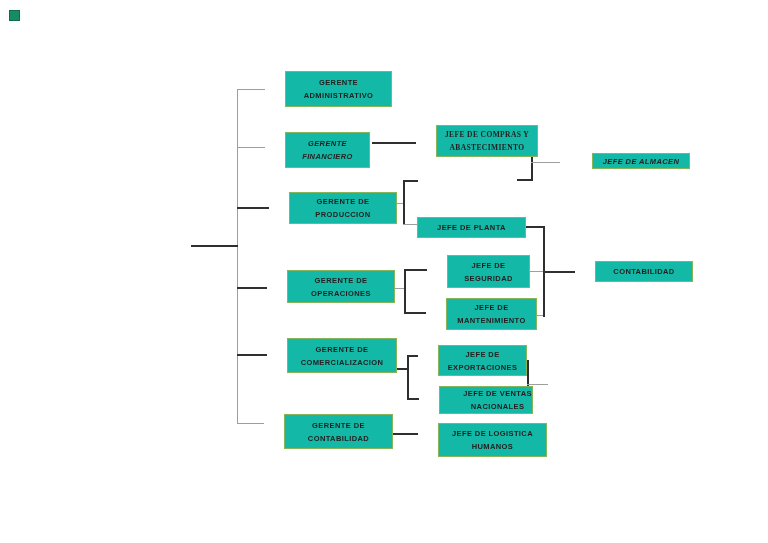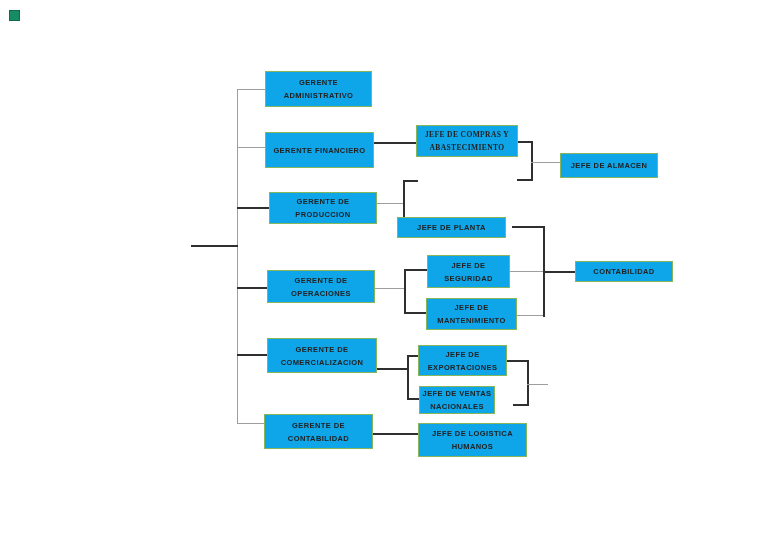--- a/index.html
+++ b/index.html
@@ -1,23 +1,23 @@
 <!DOCTYPE html>
 <html><head>
 <meta charset="utf-8">
 <style>
   html,body{margin:0;padding:0;background:#ffffff;}
   #canvas{
     position:relative;width:768px;height:543px;background:#ffffff;overflow:hidden;
     font-family:"Liberation Sans", sans-serif;
   }
   .node{
-    position:absolute;background:#0ea5e9;border:1.5px solid #85b65c;
+    position:absolute;background:#14b8a6;border:1.5px solid #85b65c;
     display:flex;align-items:center;justify-content:center;text-align:center;
-    box-sizing:border-box;z-index:2;
+    box-sizing:border-box;z-index:2;margin-left:20px;
   }
   .node span{
     display:block;white-space:pre-line;
     font-size:7.5px;font-weight:bold;color:#222222;
     letter-spacing:0.4px;line-height:13px;
   }
   .hline,.vline{position:absolute;z-index:1;}
   .hline.dark{height:2px;background:#2f2f2f;}
   .vline.dark{width:2px;background:#2f2f2f;}
   .hline.light{height:1px;background:#9e9e9e;}
@@ -75,28 +75,28 @@
   <div class="vline dark" style="left:527px;top:360px;height:46px;"></div>
   <div class="hline dark" style="left:513px;top:404px;width:14px;"></div>
   <div class="hline light" style="left:527px;top:384px;width:21px;"></div>
 
   <div class="hline dark" style="left:373px;top:433px;width:45px;"></div>
 
   <div class="node" style="left:265px;top:71px;width:107px;height:36px;">
     <span>GERENTE
 ADMINISTRATIVO</span>
   </div>
-  <div class="node" style="left:265px;top:132px;width:109px;height:36px;">
+  <div class="node" style="left:265px;top:132px;width:85px;height:36px;font-style:italic;">
     <span>GERENTE FINANCIERO</span>
   </div>
   <div class="node" style="left:416px;top:125px;width:102px;height:32px;font-family:Liberation Serif, serif;">
     <span>JEFE DE COMPRAS Y
 ABASTECIMIENTO</span>
   </div>
-  <div class="node" style="left:560px;top:153px;width:98px;height:25px;">
+  <div class="node" style="left:572px;top:153px;width:98px;height:16px;font-style:italic;">
     <span>JEFE DE ALMACEN</span>
   </div>
   <div class="node" style="left:269px;top:192px;width:108px;height:32px;">
     <span>GERENTE DE
 PRODUCCION</span>
   </div>
   <div class="node" style="left:397px;top:217px;width:109px;height:21px;">
     <span>JEFE DE PLANTA</span>
   </div>
   <div class="node" style="left:267px;top:270px;width:108px;height:33px;">
@@ -115,21 +115,21 @@
     <span>CONTABILIDAD</span>
   </div>
   <div class="node" style="left:267px;top:338px;width:110px;height:35px;">
     <span>GERENTE DE
 COMERCIALIZACION</span>
   </div>
   <div class="node" style="left:418px;top:345px;width:89px;height:31px;">
     <span>JEFE DE
 EXPORTACIONES</span>
   </div>
-  <div class="node" style="left:419px;top:386px;width:76px;height:28px;">
+  <div class="node" style="left:419px;top:386px;width:94px;height:28px;justify-content:flex-end;">
     <span>JEFE DE VENTAS
 NACIONALES</span>
   </div>
   <div class="node" style="left:264px;top:414px;width:109px;height:35px;">
     <span>GERENTE DE
 CONTABILIDAD</span>
   </div>
   <div class="node" style="left:418px;top:423px;width:109px;height:34px;">
     <span>JEFE DE LOGISTICA
 HUMANOS</span>

